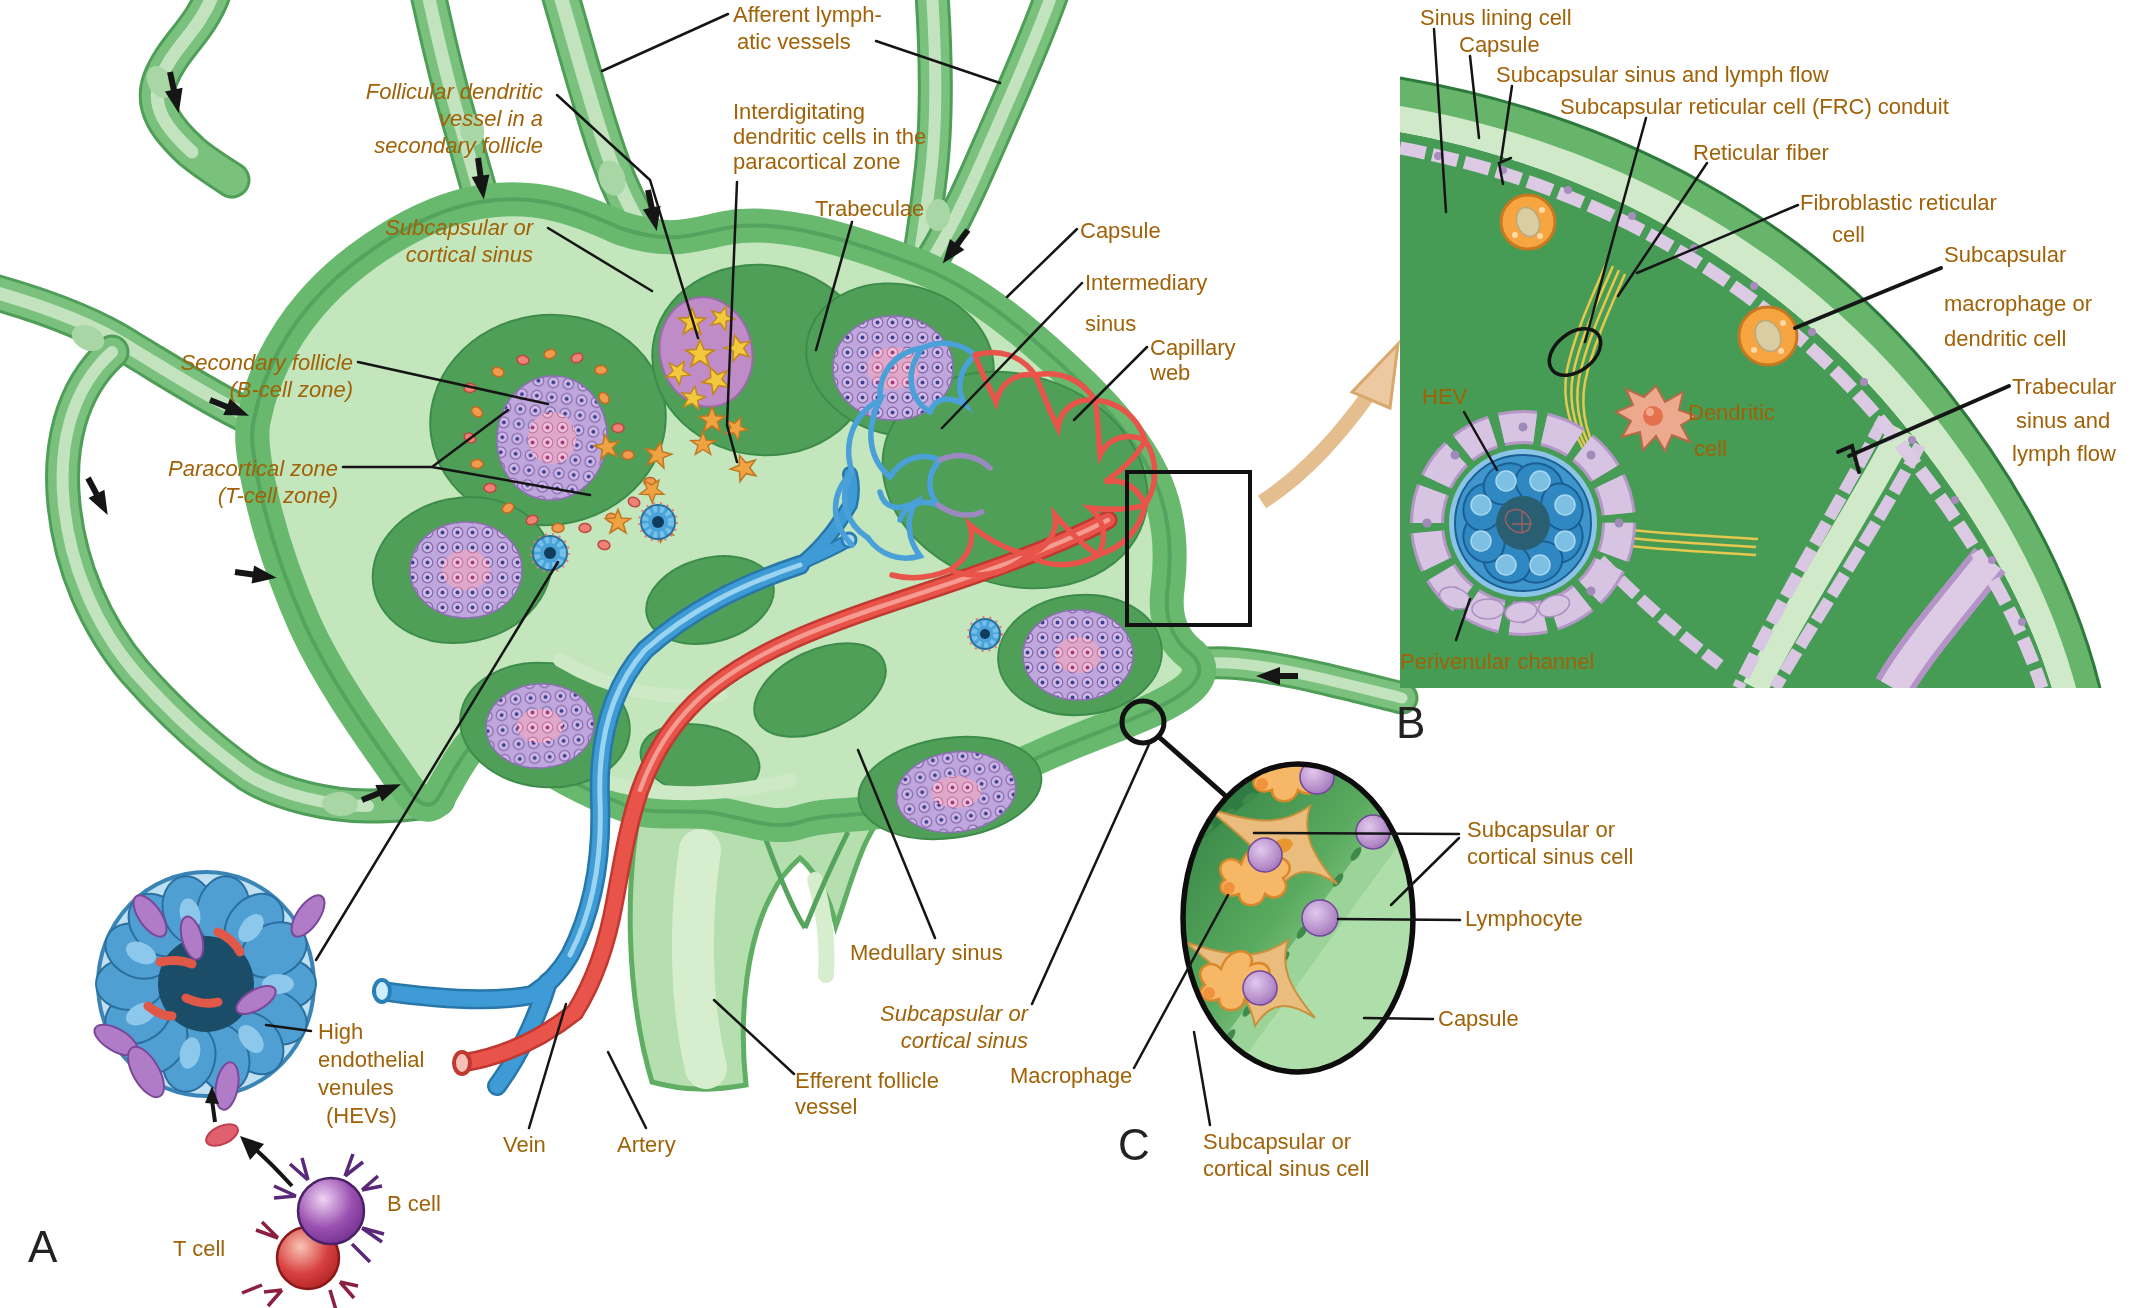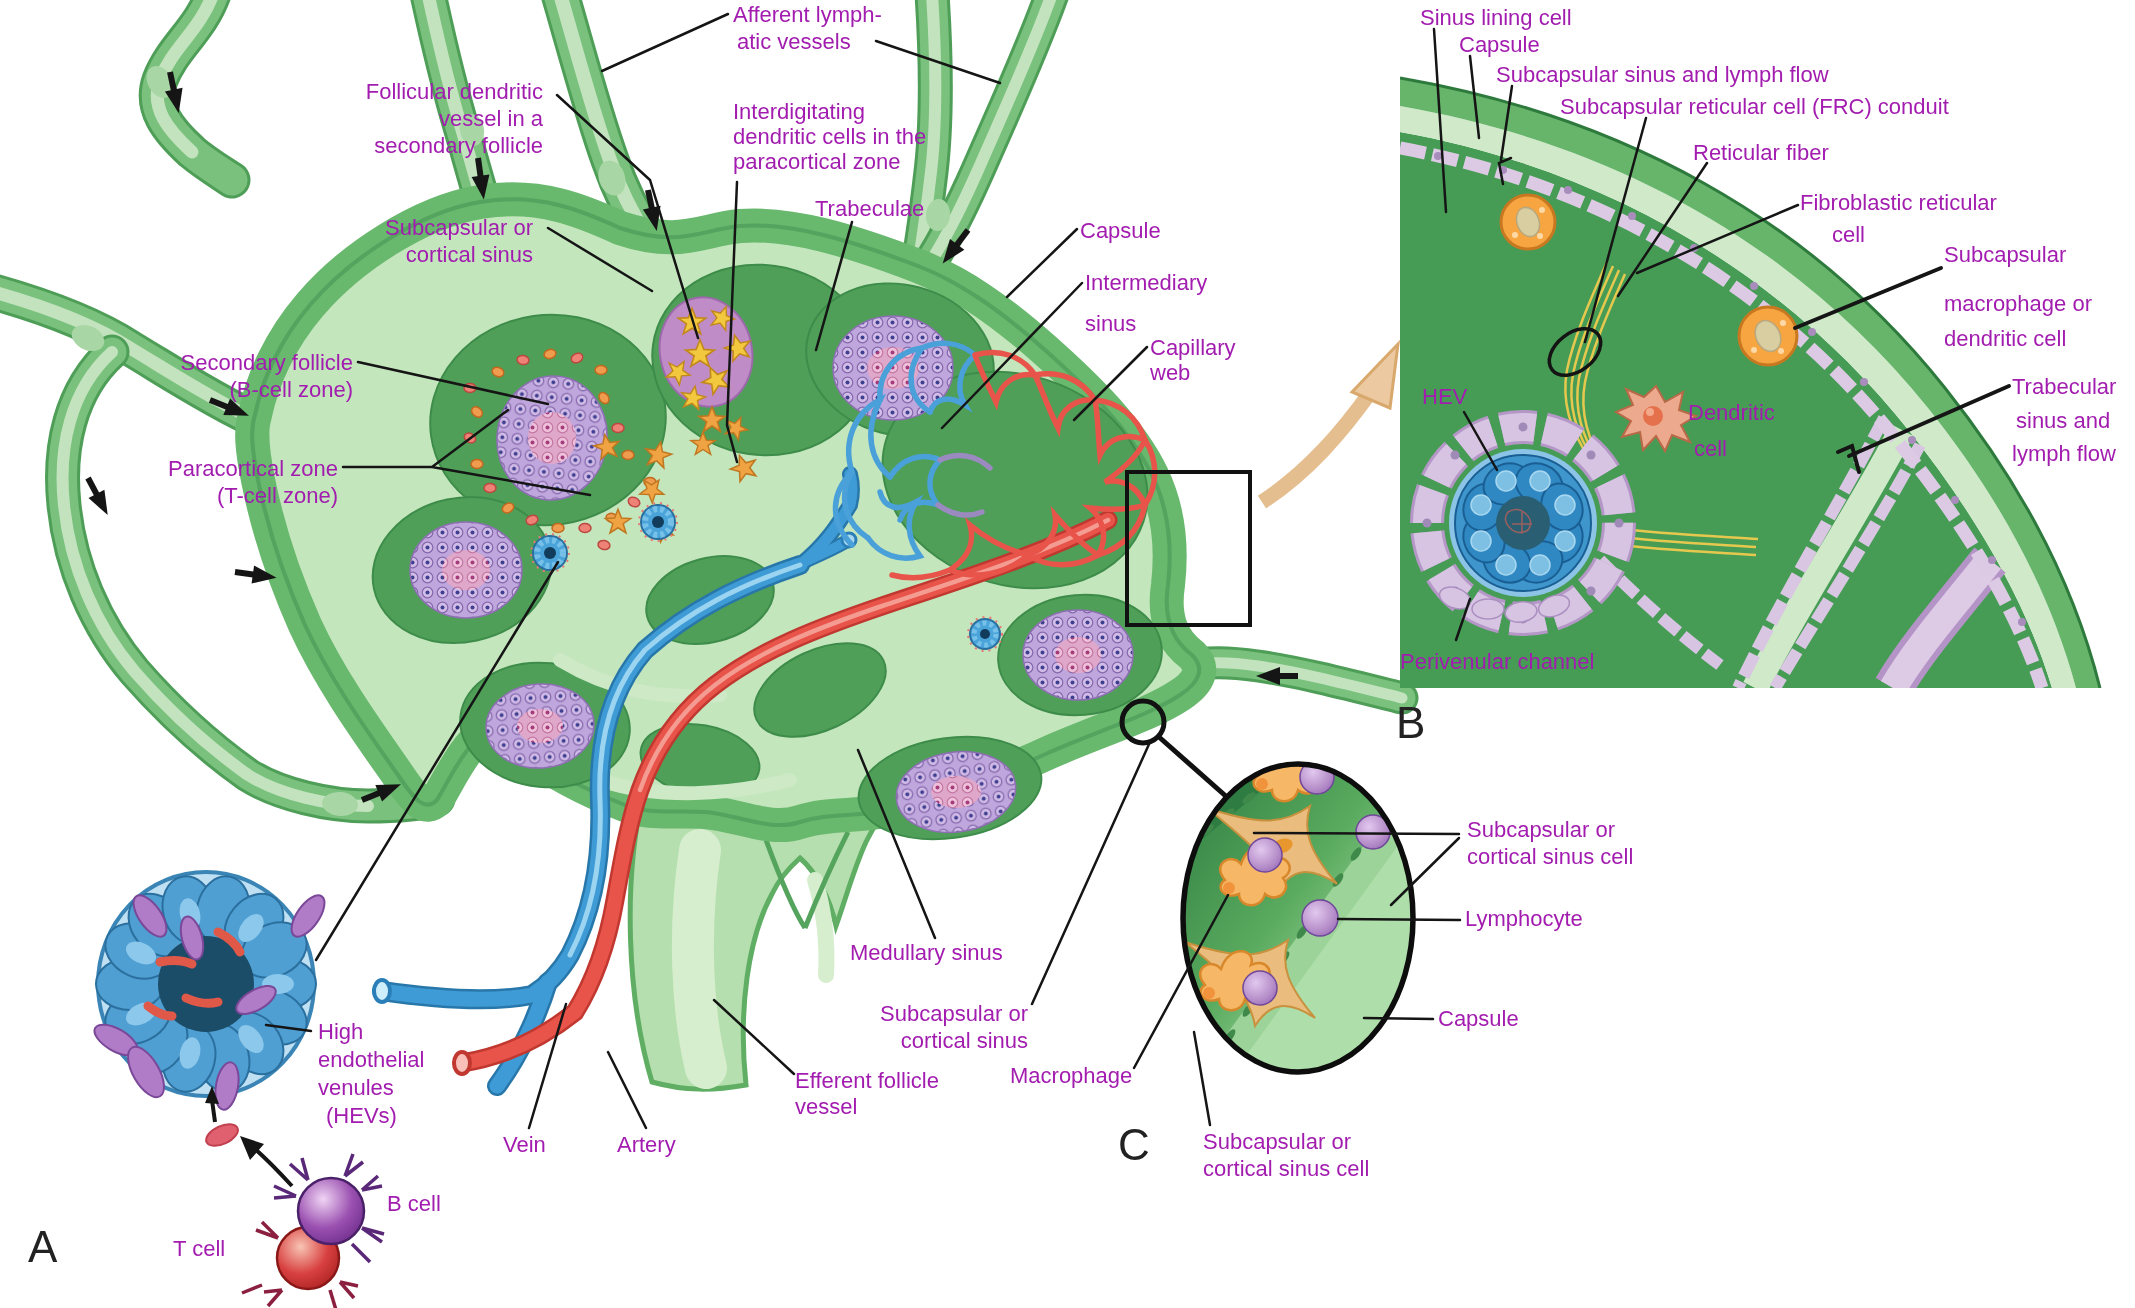--- a/index.html
+++ b/index.html
@@ -1,20 +1,20 @@
 <!DOCTYPE html>
 <html><head>
 <meta charset="utf-8">
 <style>
   html,body{margin:0;padding:0;background:#ffffff;}
   .stage{position:relative;width:2135px;height:1308px;background:#ffffff;overflow:hidden;
          font-family:"Liberation Sans",sans-serif;}
   svg{position:absolute;left:0;top:0;}
-  .lb{position:absolute;font-size:22px;line-height:25px;color:#a21caf;white-space:nowrap;}
-  .lbr{text-align:right;}
+  .lb{position:absolute;font-size:22px;line-height:25px;color:#a16207;white-space:nowrap;}
+  .lbr{text-align:right;font-style:italic;}
   .pl{position:absolute;font-size:44px;color:#222;font-family:"Liberation Sans",sans-serif;}
 </style>
 </head>
 <body>
 
 <div class="stage">
 
 <svg width="2135" height="1308" viewBox="0 0 2135 1308">
 <defs>
   <pattern id="pcell" width="15" height="15" patternUnits="userSpaceOnUse">

